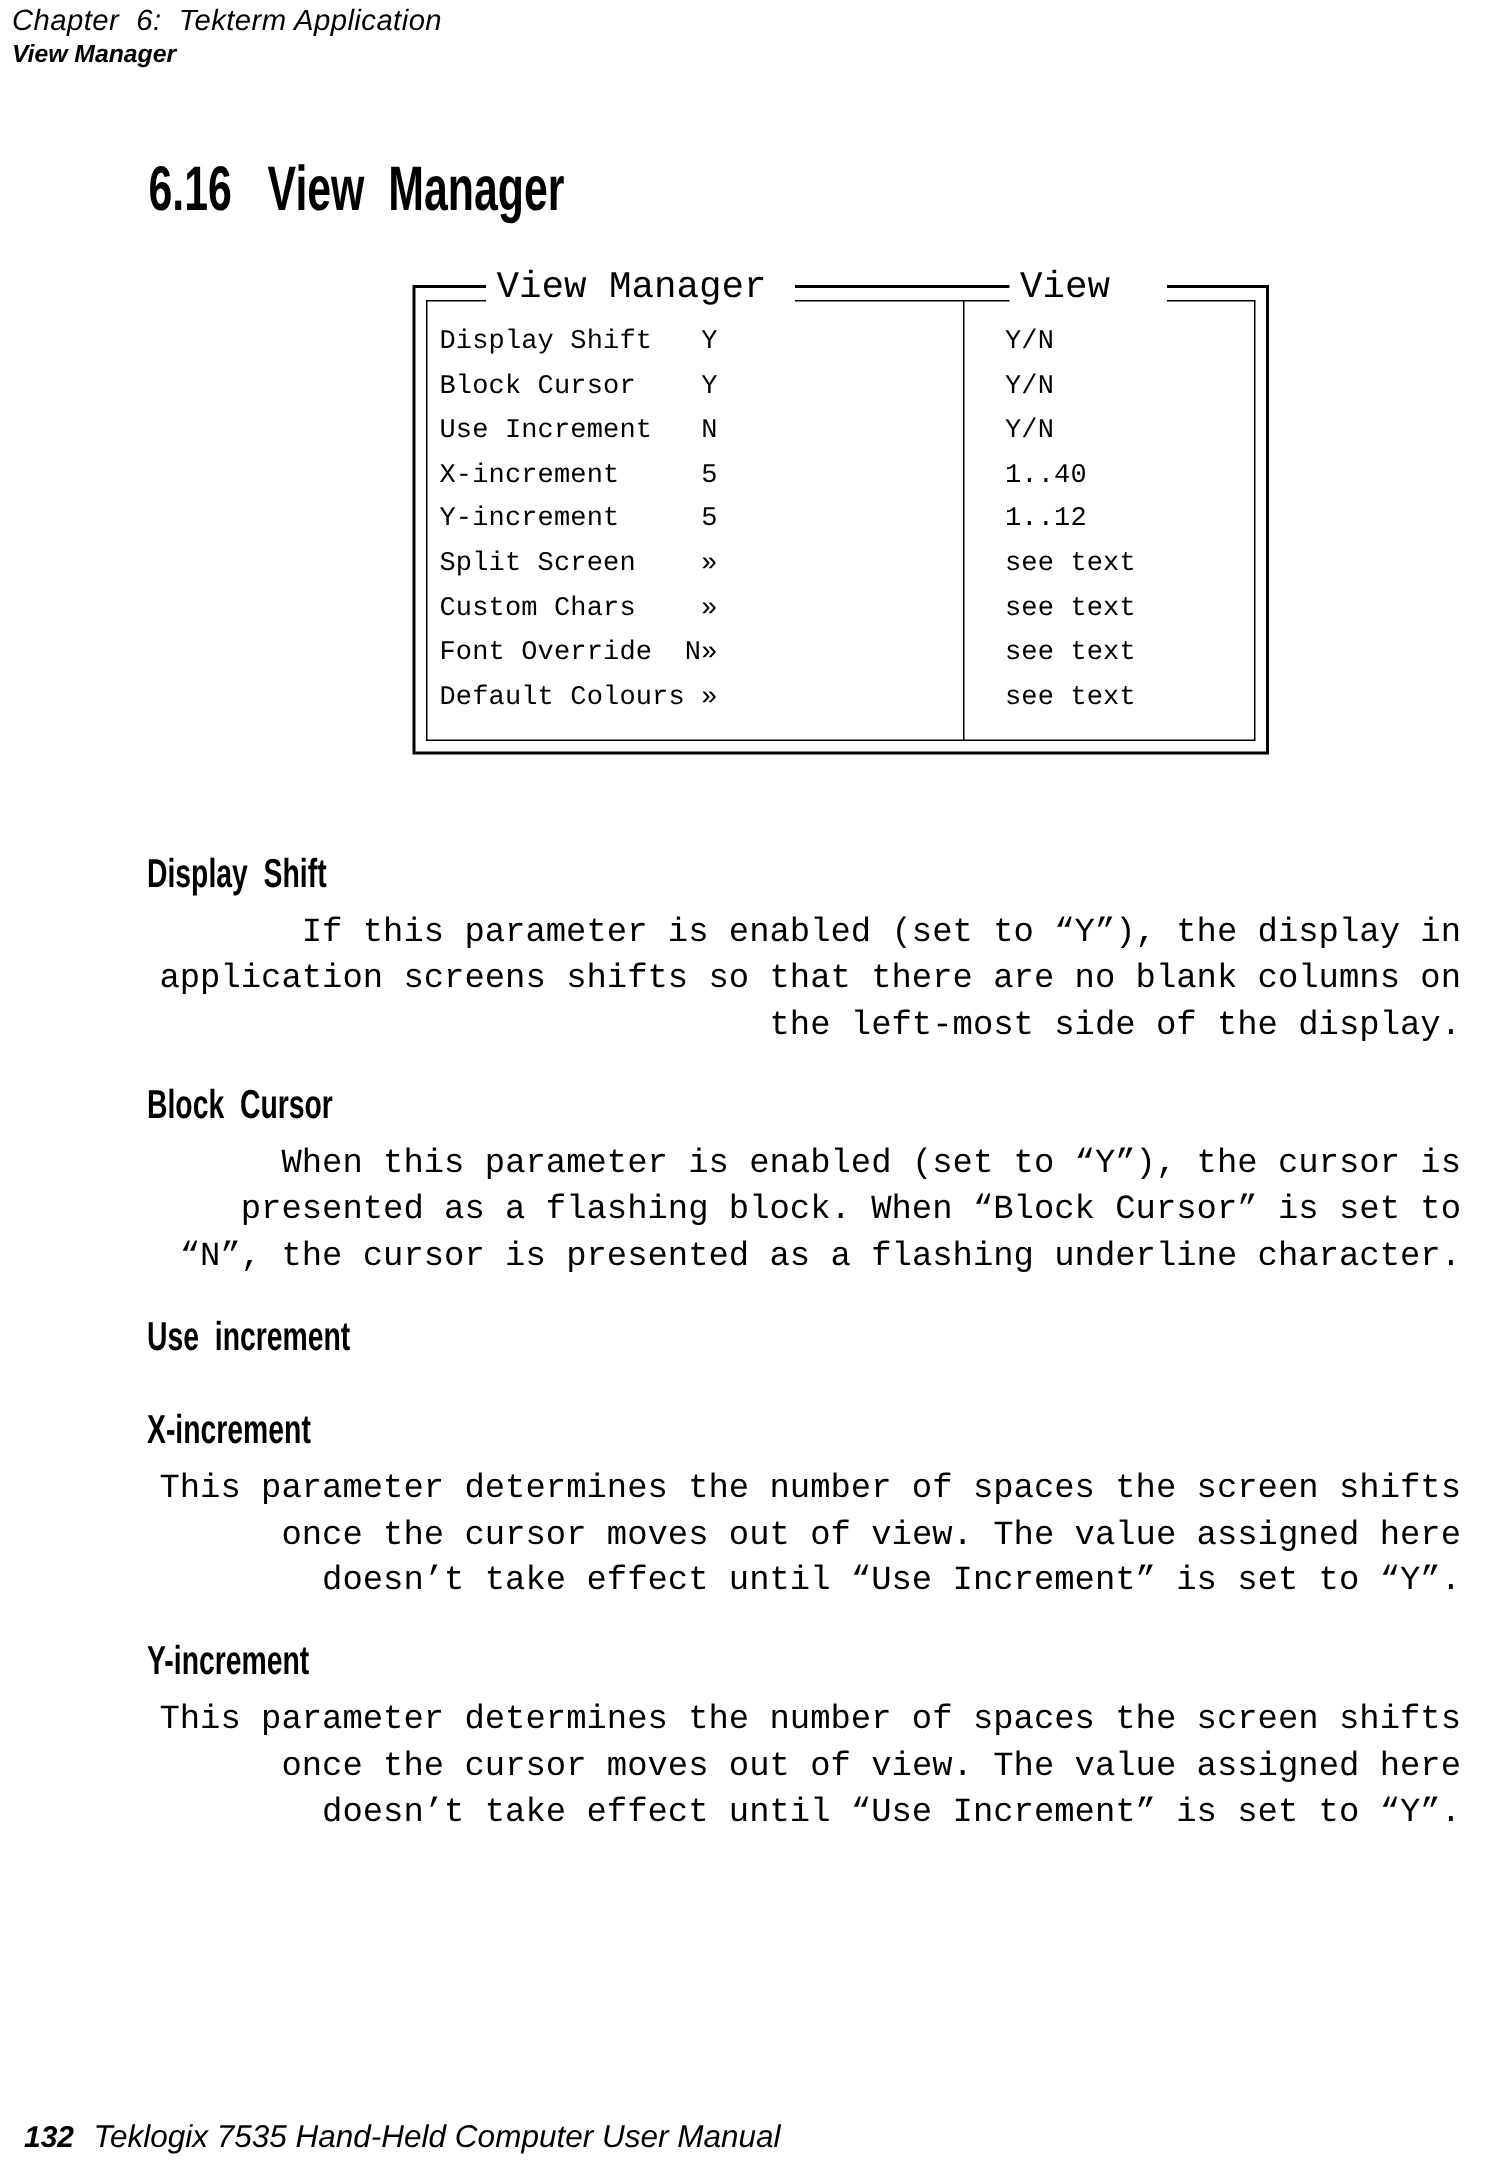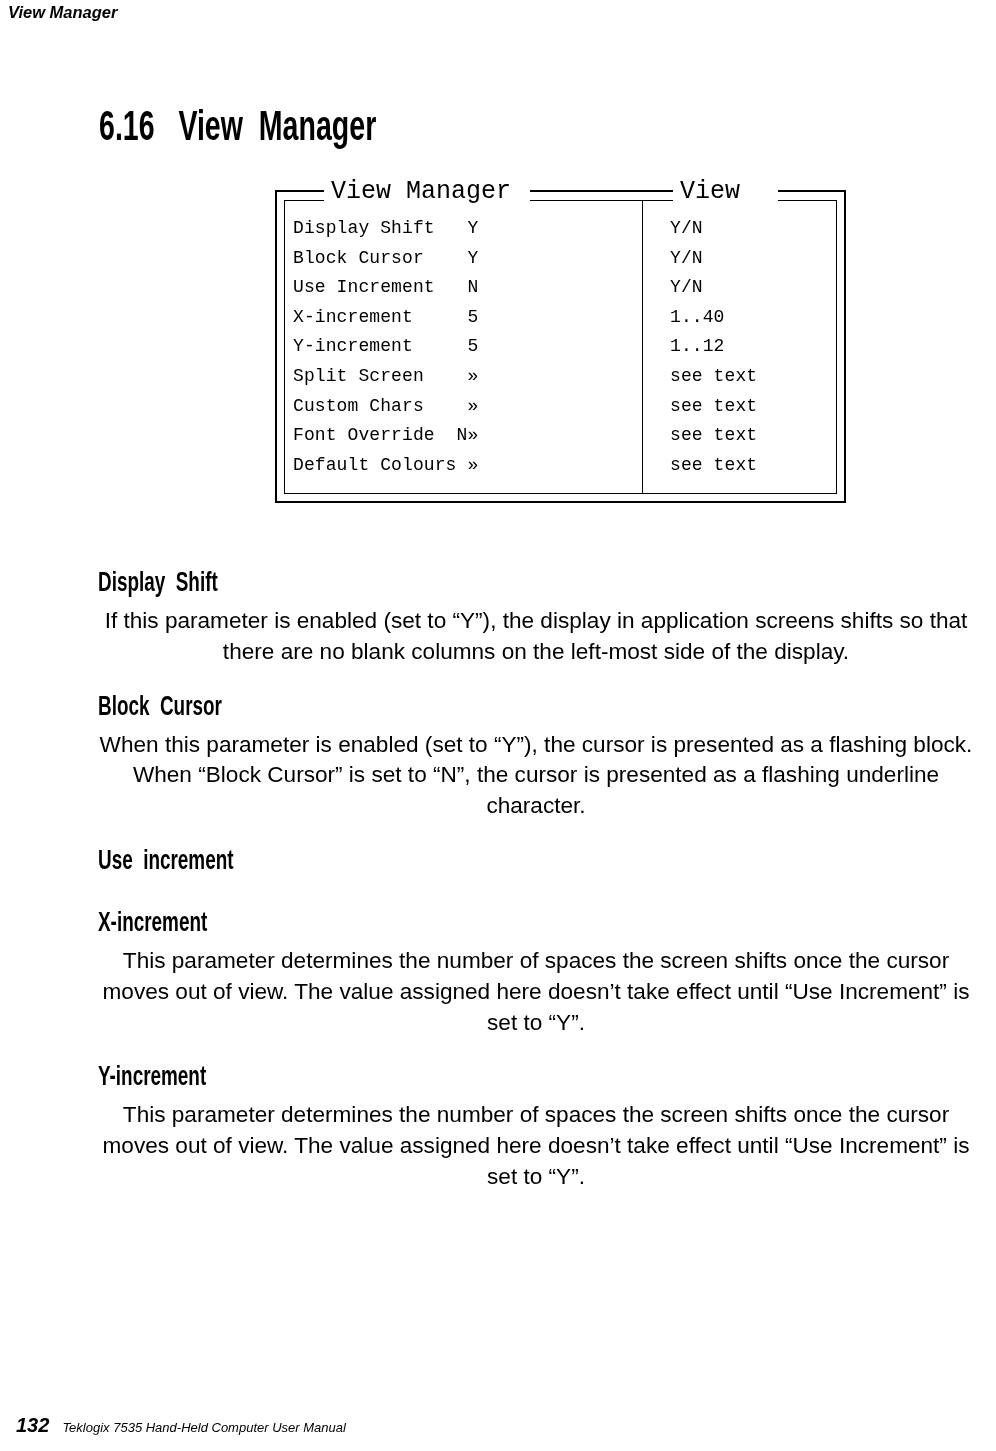--- a/index.html
+++ b/index.html
@@ -143,54 +143,55 @@
     font-size: 27px;
     line-height: 31px;
     transform: scaleX(0.70);
     transform-origin: left top;
     white-space: pre;
     margin: 0;
     padding: 0;
     height: 31px;
   }
   .body-para {
-    font-family: Liberation Sans, sans-serif;
+    font-family: Liberation Mono, monospace;
     font-size: 22.6px;
     line-height: 30.8px;
     margin: 0;
     padding: 0;
-    text-align: center;
+    text-align: right;
   }
   .sec-spacer-before { height: 23px; }
   .sec-spacer-mid    { height: 8px; }
 
   
   #page-footer {
     position: absolute;
     left: 8px;
     bottom: 14px;
     white-space: pre;
   }
   #page-footer .page-num {
     font-family: "Liberation Sans", sans-serif;
     font-weight: bold;
     font-style: italic;
     font-size: 20px;
   }
   #page-footer .manual-title {
     font-family: "Liberation Sans", sans-serif;
     font-style: italic;
-    font-size: 13px;
+    font-size: 21px;
     margin-left: 13px;
   }
 </style>
 </head>
 <body>
 
 <div id="running-header">
+  <div class="hdr-chapter">Chapter  6:  Tekterm Application</div>
   <div class="hdr-section">View Manager</div>
 </div>
 
 <div id="section-title">6.16   View  Manager</div>
 
 <div id="screen-figure">
   <div class="outer-frame"></div>
   <div class="inner-frame"></div>
 
   <div class="title-gap gap-a"></div>

